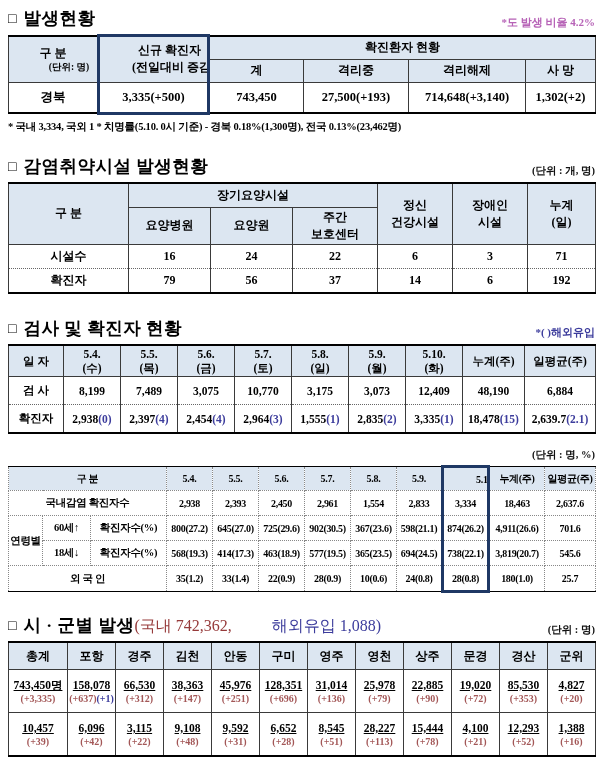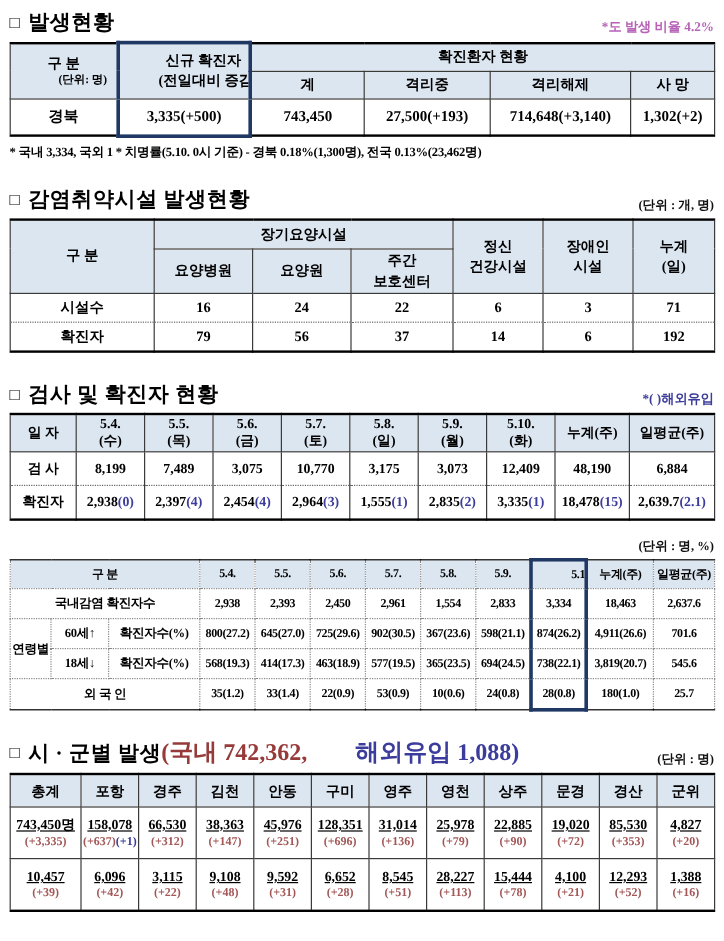--- a/index.html
+++ b/index.html
@@ -7,21 +7,21 @@
        font-family:"Liberation Serif","DejaVu Serif",serif;color:#000;overflow:hidden;}
   .sec{margin-bottom:14px;}
   .sec-head{display:flex;justify-content:space-between;align-items:flex-end;margin-bottom:4px;}
   .title-wrap{display:flex;align-items:baseline;}
   .bullet{font-size:14px;margin-right:7px;position:relative;top:-1px;}
   .title{font-size:17.5px;font-weight:bold;letter-spacing:0.5px;}
   .note-pink{font-size:11px;font-weight:bold;color:#b763b7;}
   .note-blue{font-size:11px;font-weight:bold;color:#3c3c9c;}
   .unit{font-size:10.5px;font-weight:bold;text-align:right;color:#111;}
   .footnote{font-size:10.5px;font-weight:bold;margin-top:5px;letter-spacing:-0.2px;}
-  .title-paren{font-size:20px;font-weight:bold;}
+  .title-paren{font-size:16px;font-weight:normal;}
   .tp-red{color:#963a3a;}
   .tp-blue{color:#3c3c9c;margin-left:40px;}
 
   table{border-collapse:collapse;table-layout:fixed;width:587px;
         border-top:2px solid #000;border-bottom:2px solid #000;}
   th,td{border:1px solid #3a3a3a;text-align:center;vertical-align:middle;
         font-weight:bold;padding:1px 0;white-space:nowrap;overflow:hidden;}
   th{background:#dce6f1;}
   .pre{white-space:pre-line;}
 
@@ -297,21 +297,21 @@
           <td>694(24.5)</td>
           <td class="nb-l nb-r">738(22.1)</td>
           <td>3,819(20.7)</td>
           <td>545.6</td>
         </tr>
     <tr id="t4-foreign">
       <td colspan="3" class="lbl">외 국 인</td>
     <td>35(1.2)</td>
           <td>33(1.4)</td>
           <td>22(0.9)</td>
-          <td>53(0.9)</td>
+          <td>28(0.9)</td>
           <td>10(0.6)</td>
           <td>24(0.8)</td>
           <td class="nb-l nb-r nb-b">28(0.8)</td>
           <td>180(1.0)</td>
           <td>25.7</td>
         </tr>
   </tbody>
     </table>
 </div>
 

